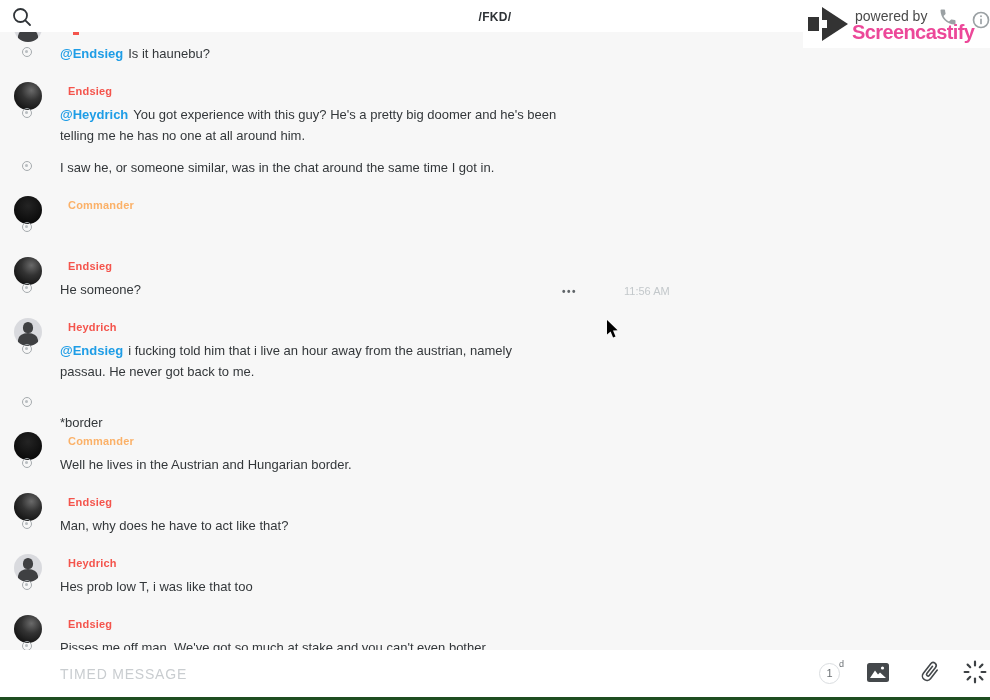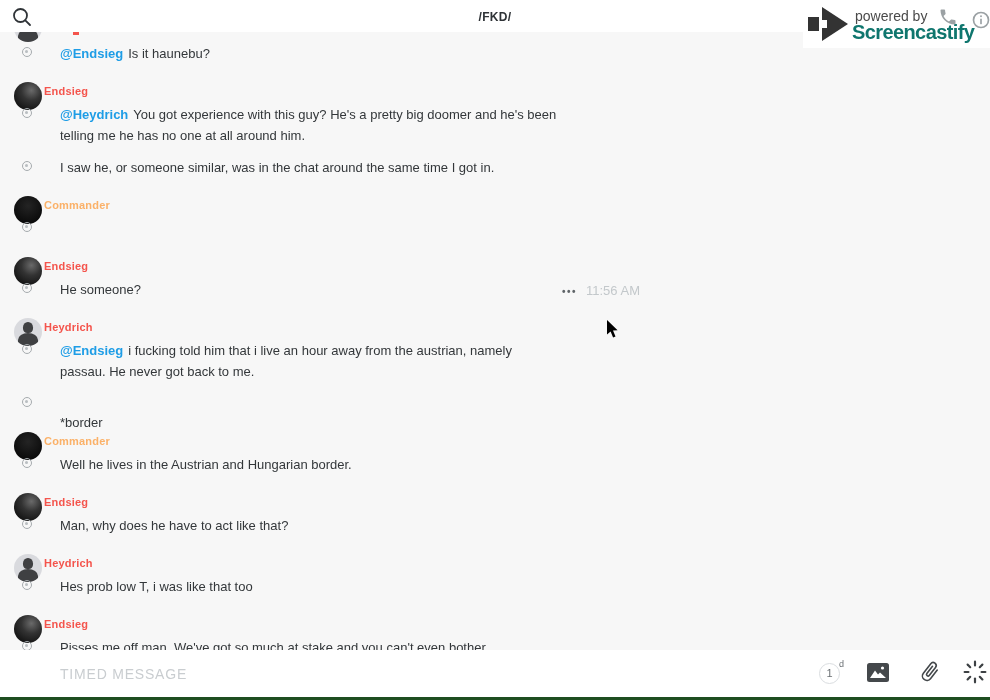--- a/index.html
+++ b/index.html
@@ -14,46 +14,46 @@
   .watermark{position:absolute;left:803px;top:0;width:187px;height:48px;background:#fff;z-index:30;}
 
   
   .search-btn{position:absolute;left:10px;top:5px;width:24px;height:24px;cursor:pointer;}
   .conv-title{position:absolute;left:0;top:10px;width:100%;text-align:center;
               font-size:12px;font-weight:bold;color:#2f3337;letter-spacing:.3px;}
 
   
   .wm-logo{position:absolute;left:4px;top:4px;}
   .wm-powered{position:absolute;left:52px;top:8px;font-size:14px;color:#4a4a4a;}
-  .wm-brand{position:absolute;left:49px;top:21px;font-size:20px;font-weight:bold;color:#0f766e;
+  .wm-brand{position:absolute;left:49px;top:21px;font-size:20px;font-weight:bold;color:#ec4899;
             letter-spacing:-0.6px;white-space:nowrap;}
   .phone-btn{position:absolute;left:135px;top:7px;width:20px;height:20px;cursor:pointer;}
   .info-btn{position:absolute;left:168px;top:10px;width:20px;height:20px;cursor:pointer;}
 
   
   .avatar{position:absolute;left:14px;width:28px;height:28px;border-radius:50%;z-index:2;overflow:hidden;cursor:pointer;}
   .av-endsieg{background:radial-gradient(circle at 62% 30%, #6a6a6a 0%, #333 38%, #141414 78%);}
   .av-commander{background:radial-gradient(circle at 50% 35%, #242424 0%, #090909 80%);}
   .av-heydrich{background:#d9dade;}
   .av-heydrich::before{content:"";position:absolute;left:9px;top:4px;width:10px;height:11px;
                        background:#3f4042;border-radius:48% 48% 42% 42%;}
   .av-heydrich::after{content:"";position:absolute;left:4px;top:15px;width:20px;height:14px;
                       background:#3f4042;border-radius:50% 50% 0 0;}
-  .uname{position:absolute;left:44px;font-size:11px;font-weight:bold;letter-spacing:.2px;z-index:2;cursor:pointer;}
+  .uname{position:absolute;left:68px;font-size:11px;font-weight:bold;letter-spacing:.2px;z-index:2;cursor:pointer;}
   .u-red{color:#f4544c;}
   .u-orange{color:#fbb168;}
   .msg{position:absolute;left:60px;width:498px;margin:0;font-size:13px;line-height:21px;
        color:#33373a;z-index:2;}
   .mention{color:#1e9de6;font-weight:bold;margin-right:5px;cursor:pointer;}
   .eye{position:absolute;left:22px;width:8px;height:8px;border:1px solid #a6abae;border-radius:50%;z-index:2;}
   .eye::after{content:"";position:absolute;left:2px;top:2px;width:3px;height:3px;background:#b9bec1;border-radius:50%;}
   .name-sliver{position:absolute;left:73px;top:32px;width:6px;height:3px;background:#f4544c;z-index:2;}
   .meta{position:absolute;left:562px;top:281px;z-index:2;white-space:nowrap;}
   .meta .dots{font-size:10px;font-weight:bold;letter-spacing:1.5px;color:#5f6468;margin-right:9px;cursor:pointer;}
-  .meta .time{font-size:13px;color:#c3c8cb;}
+  .meta .time{font-size:11px;color:#c3c8cb;margin-left:38px;}
 
   
   .msg-input{position:absolute;left:58px;top:12px;width:420px;height:22px;border:none;outline:none;
              background:transparent;font-family:Liberation Sans, sans-serif;font-size:14px;letter-spacing:.8px;color:#33373a;}
   .msg-input::placeholder{color:#c9cdd0;}
   .timer-btn{position:absolute;left:819px;top:11px;width:22px;height:22px;cursor:pointer;}
   .timer-circle{position:absolute;left:0;top:2px;width:19px;height:19px;border:1.5px solid #dadde0;
                 border-radius:50%;text-align:center;line-height:19px;font-size:11px;color:#6a6f73;}
   .timer-unit{position:absolute;left:20px;top:-2px;font-size:9px;color:#6a6f73;}
   .img-btn{position:absolute;left:867px;top:13px;width:22px;height:19px;cursor:pointer;}

